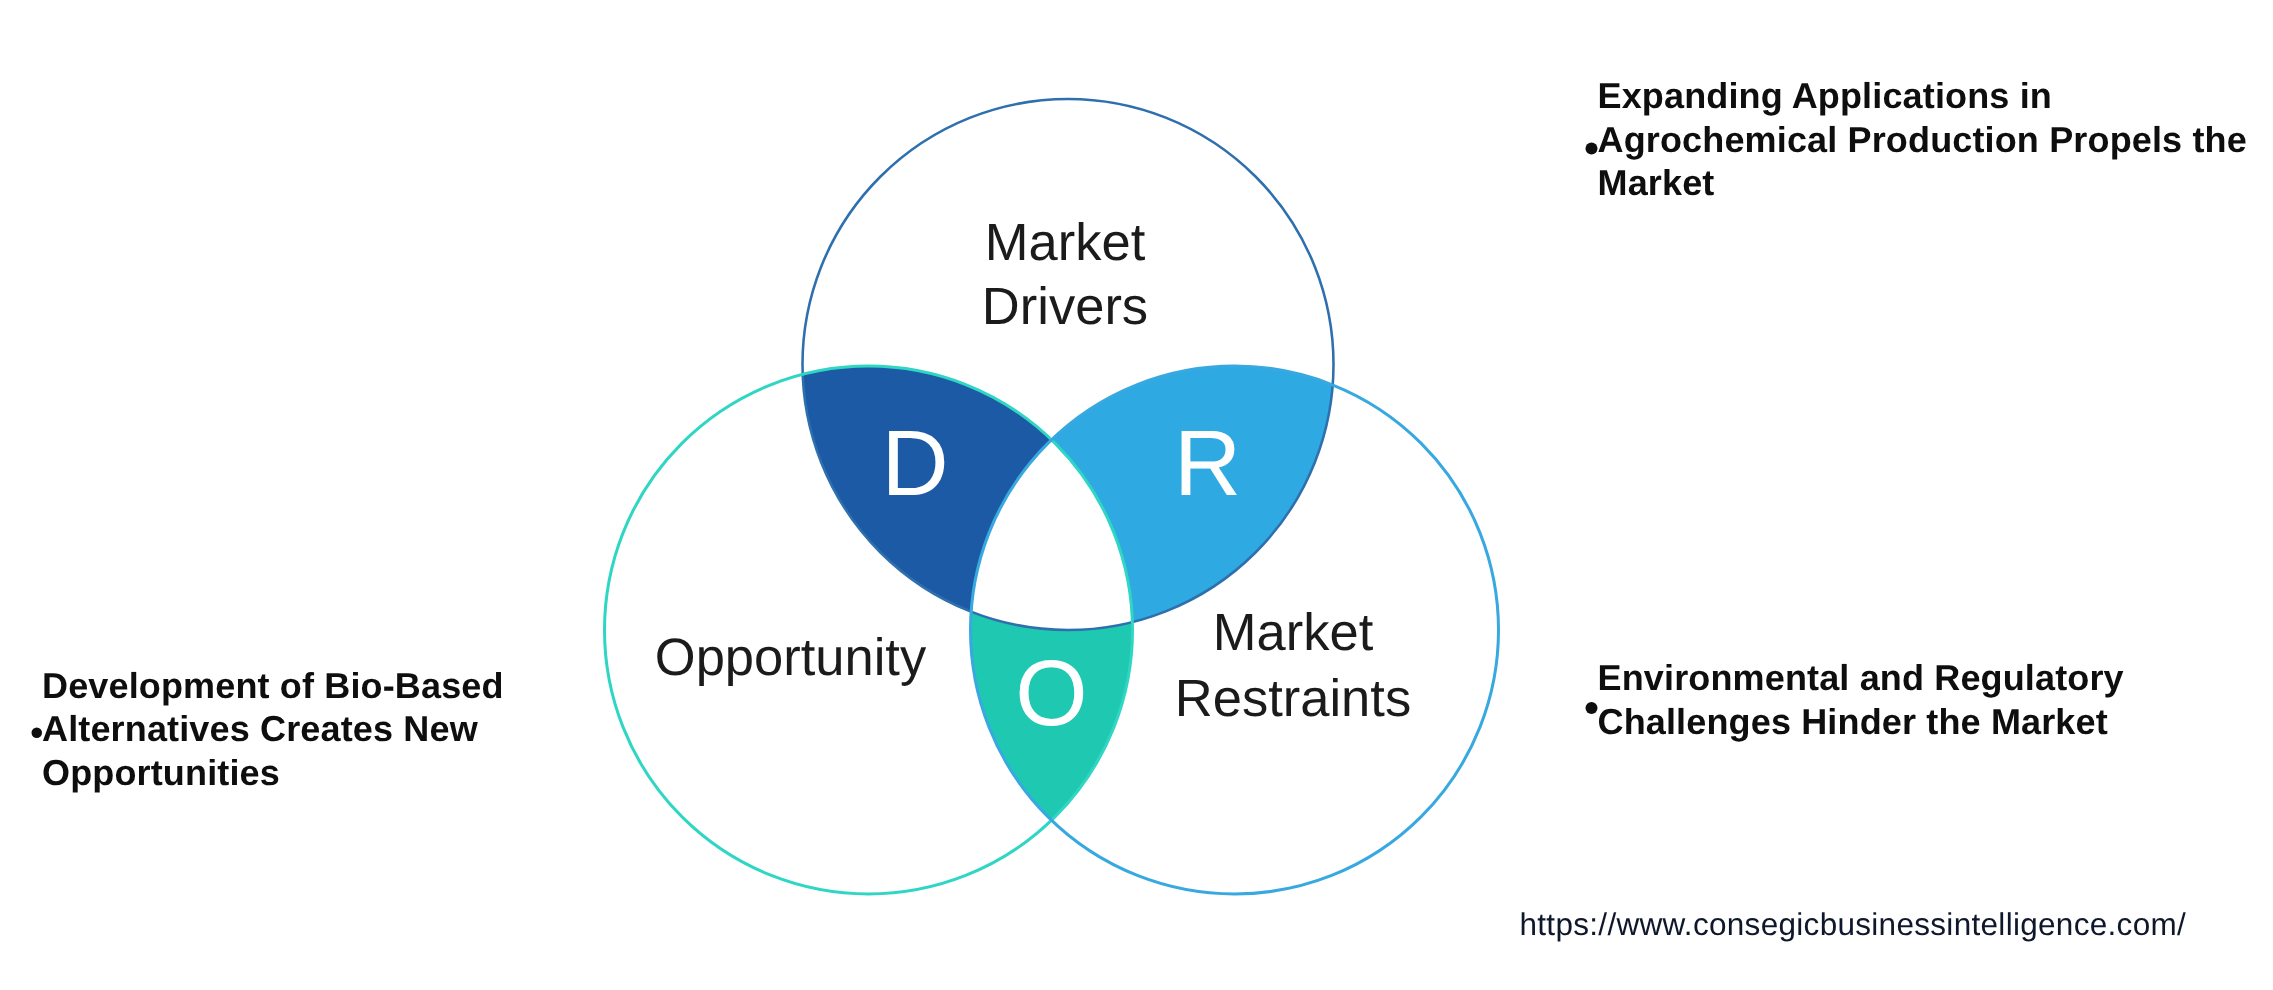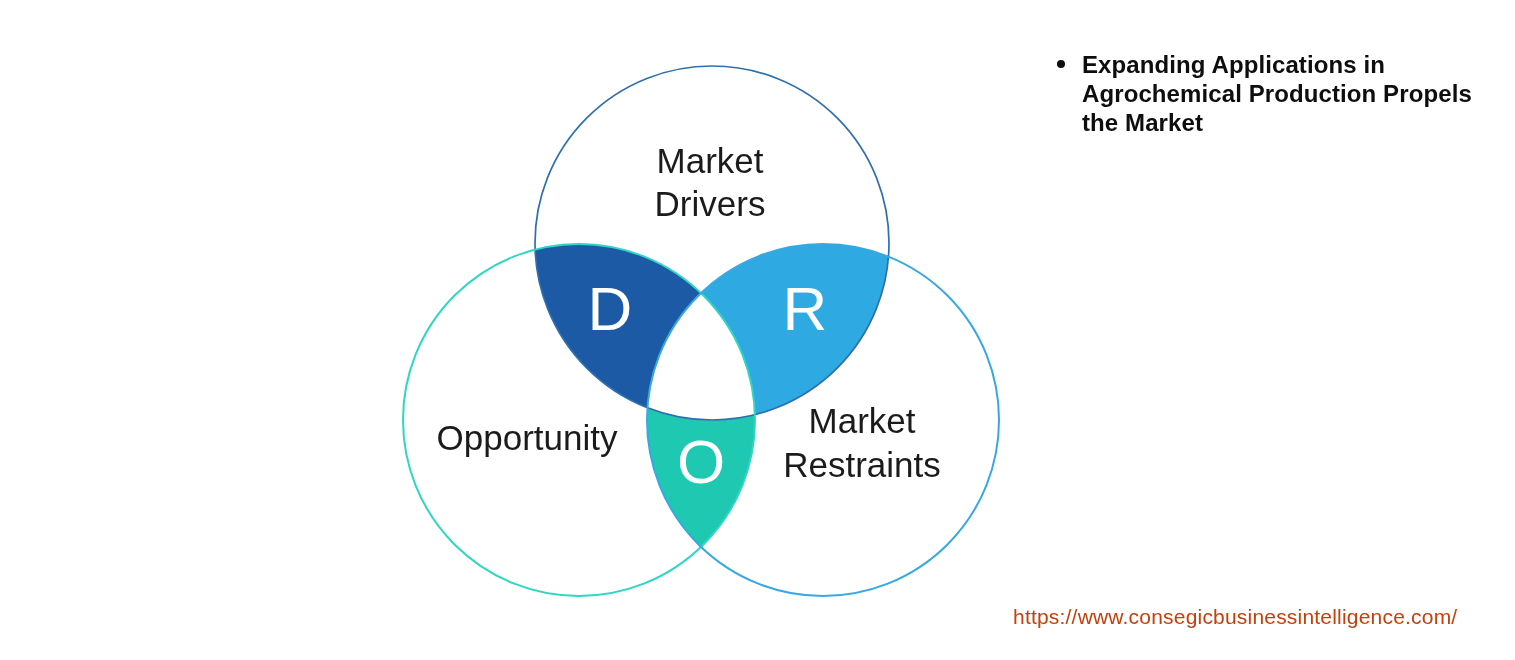--- a/index.html
+++ b/index.html
@@ -26,26 +26,26 @@
     font-weight: 400;
   }
   .venn-letter {
     font-family: "Liberation Sans", sans-serif;
     font-size: 62px;
     font-weight: 400;
   }
   .bullet {
     position: absolute;
     display: flex;
-    gap: 17px;
     color: #0e0e0e;
     font-size: 24px;
     line-height: 29px;
     font-weight: 600;
     letter-spacing: 0.1px;
+    align-items: center;
   }
   .bullet .dot {
     flex: none;
     width: 8px;
     height: 8px;
     border-radius: 50%;
     background: #0e0e0e;
     margin-top: 10px;
   }
   .bullet.raised-dot .dot {
@@ -56,21 +56,21 @@
   .bullet-1 { left: 1057px; top: 50px;  width: 455px; }
   .bullet-2 { left: 1057px; top: 177px; width: 455px; }
   .bullet-3 { left: 1057px; top: 438px; width: 455px; }
   .bullet-left { left: 21px; top: 443px; width: 330px; }
   .source-url {
     position: absolute;
     left: 1013px;
     top: 605px;
     font-size: 21px;
     font-weight: 400;
-    color: #c2410c;
+    color: #0f172a;
     letter-spacing: 0.2px;
     text-decoration: none;
   }
 </style>
 </head>
 <body>
 
 <div class="canvas">
 
   <svg class="venn-svg" width="1515" height="660" viewBox="0 0 1515 660">
@@ -110,17 +110,25 @@
     <text class="venn-label" x="862" y="433" text-anchor="middle" fill="#1B1B1B">Market</text>
     <text class="venn-label" x="862" y="477" text-anchor="middle" fill="#1B1B1B">Restraints</text>
   </svg>
 
   <div class="bullet bullet-1">
     <span class="dot"></span>
     <span>Expanding Applications in Agrochemical Production Propels the Market</span>
   </div>
 
 
+  <div class="bullet bullet-3">
+    <span class="dot"></span>
+    <span>Environmental and Regulatory Challenges Hinder the Market</span>
+  </div>
 
+  <div class="bullet bullet-left raised-dot">
+    <span class="dot"></span>
+    <span>Development of Bio-Based Alternatives Creates New Opportunities</span>
+  </div>
 
   <a class="source-url" href="#">https://www.consegicbusinessintelligence.com/</a>
 
 </div>
 
 </body></html>

